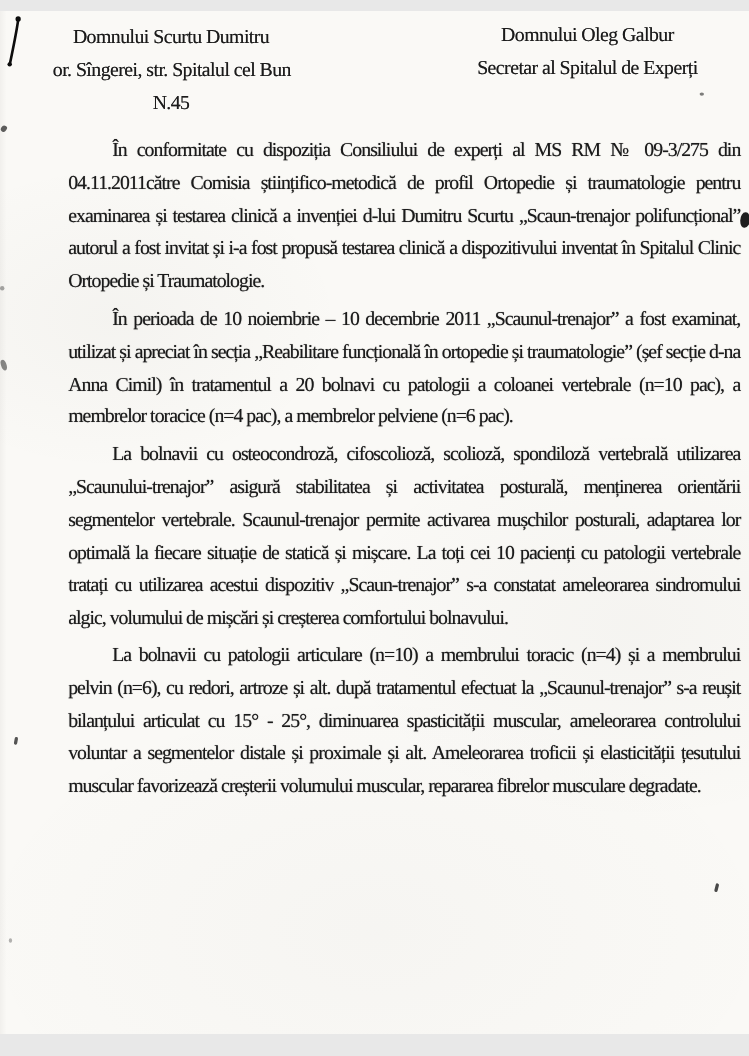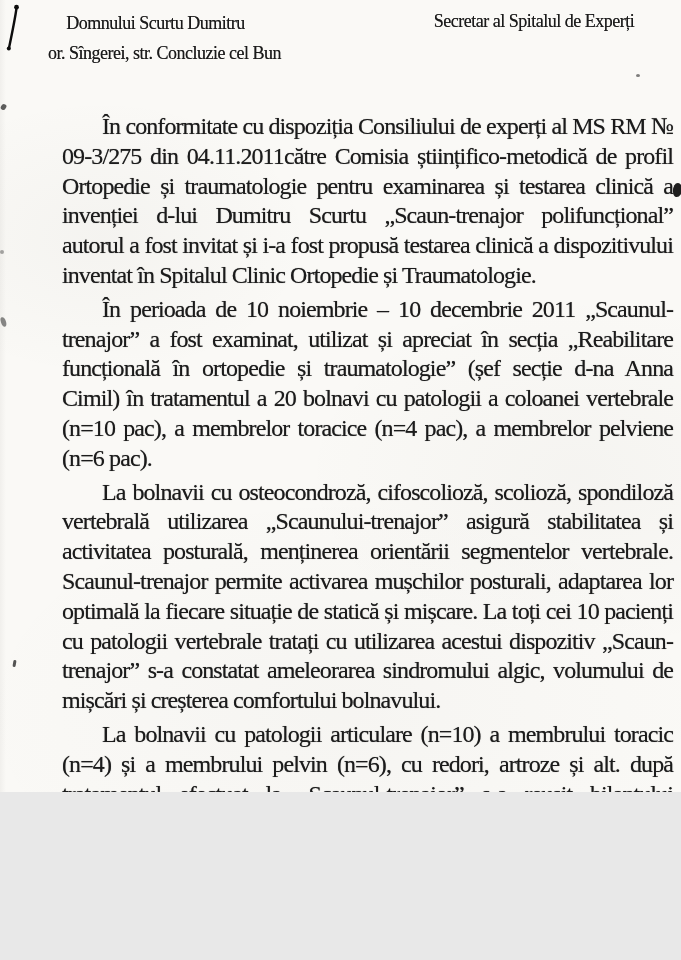--- a/index.html
+++ b/index.html
@@ -3,22 +3,22 @@
 <meta charset="utf-8">
 <style>
   html, body {
     margin: 0;
     padding: 0;
     background: #e8e8e8;
   }
   .page {
     position: relative;
     width: 681px;
-    height: 792px;
-    margin: 0 auto;
+    height: 930px;
+    margin: 10px auto;
     overflow: hidden;
     background-color: #faf9f6;
     background-image:
       radial-gradient(ellipse 300px 200px at 15% 30%, rgba(90,85,75,0.035), rgba(0,0,0,0) 70%),
       radial-gradient(ellipse 400px 260px at 85% 60%, rgba(90,85,75,0.03), rgba(0,0,0,0) 70%),
       radial-gradient(ellipse 500px 300px at 50% 90%, rgba(80,75,70,0.025), rgba(0,0,0,0) 75%),
       linear-gradient(90deg, rgba(70,65,60,0.05) 0px, rgba(0,0,0,0) 6px),
       linear-gradient(0deg, #faf9f6, #faf9f6);
     font-family: "Liberation Serif", "DejaVu Serif", serif;
     color: #1b1b1b;
@@ -41,21 +41,21 @@
     white-space: nowrap;
   }
   .addr.left  { left: 48px;  top: 2px; width: 215px; }
   .addr.right { left: 420px; top: 0;   width: 228px; }
   
   .body-text {
     position: absolute;
     top: 112px;
     left: 62px;
     right: 8px;
-    font-size: 24px;
+    font-size: 18px;
     letter-spacing: -0.9px;
     line-height: 29.8px;
     text-align: justify;
     text-shadow: 0 0 0.7px rgba(25,25,25,0.65);
   }
   .body-text p {
     margin: 0 0 4px 0;
     text-indent: 40px;
   }
   
@@ -95,23 +95,25 @@
   <div class="speck s-left3"></div>
   <div class="speck s-left4"></div>
   <div class="speck s-left5"></div>
   <div class="speck s-right1"></div>
   <div class="speck s-right2"></div>
   <div class="speck s-hdr-dot"></div>
 
   <div class="header">
     <div class="addr left">
       <div>Domnului Scurtu Dumitru</div>
-      <div>or. Sîngerei, str. Concluzie cel Bun</div>
+      <div>or. Sîngerei, str. Spitalul cel Bun</div>
+      <div>N.45</div>
     </div>
     <div class="addr right">
+      <div>Domnului Oleg Galbur</div>
       <div>Secretar al Spitalul de Experți</div>
     </div>
   </div>
 
   <div class="body-text">
     <p>În conformitate cu dispoziția Consiliului de experți al MS RM № 09-3/275 din 04.11.2011către Comisia științifico-metodică de profil Ortopedie și traumatologie pentru examinarea și testarea clinică a invenției d-lui Dumitru Scurtu „Scaun-trenajor polifuncțional” autorul a fost invitat și i-a fost propusă testarea clinică a dispozitivului inventat în Spitalul Clinic Ortopedie și Traumatologie.</p>
     <p>În perioada de 10 noiembrie – 10 decembrie 2011 „Scaunul-trenajor” a fost examinat, utilizat și apreciat în secția „Reabilitare funcțională în ortopedie și traumatologie” (șef secție d-na Anna Cimil) în tratamentul a 20 bolnavi cu patologii a coloanei vertebrale (n=10 pac), a membrelor toracice (n=4 pac), a membrelor pelviene (n=6 pac).</p>
     <p>La bolnavii cu osteocondroză, cifoscolioză, scolioză, spondiloză vertebrală utilizarea „Scaunului-trenajor” asigură stabilitatea și activitatea posturală, menținerea orientării segmentelor vertebrale. Scaunul-trenajor permite activarea mușchilor posturali, adaptarea lor optimală la fiecare situație de statică și mișcare. La toți cei 10 pacienți cu patologii vertebrale tratați cu utilizarea acestui dispozitiv „Scaun-trenajor” s-a constatat ameleorarea sindromului algic, volumului de mișcări și creșterea comfortului bolnavului.</p>
     <p>La bolnavii cu patologii articulare (n=10) a membrului toracic (n=4) și a membrului pelvin (n=6), cu redori, artroze și alt. după tratamentul efectuat la „Scaunul-trenajor” s-a reușit bilanțului articulat cu 15° - 25°, diminuarea spasticității muscular, ameleorarea controlului voluntar a segmentelor distale și proximale și alt. Ameleorarea troficii și elasticității țesutului muscular favorizează creșterii volumului muscular, repararea fibrelor musculare degradate.</p>
   </div>

